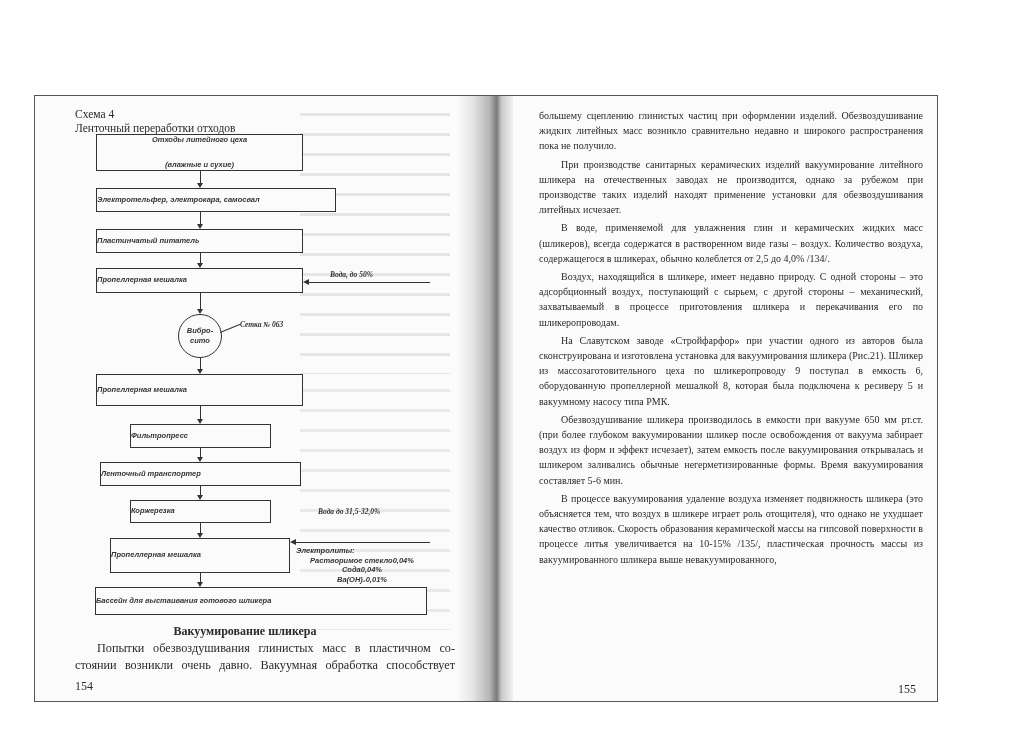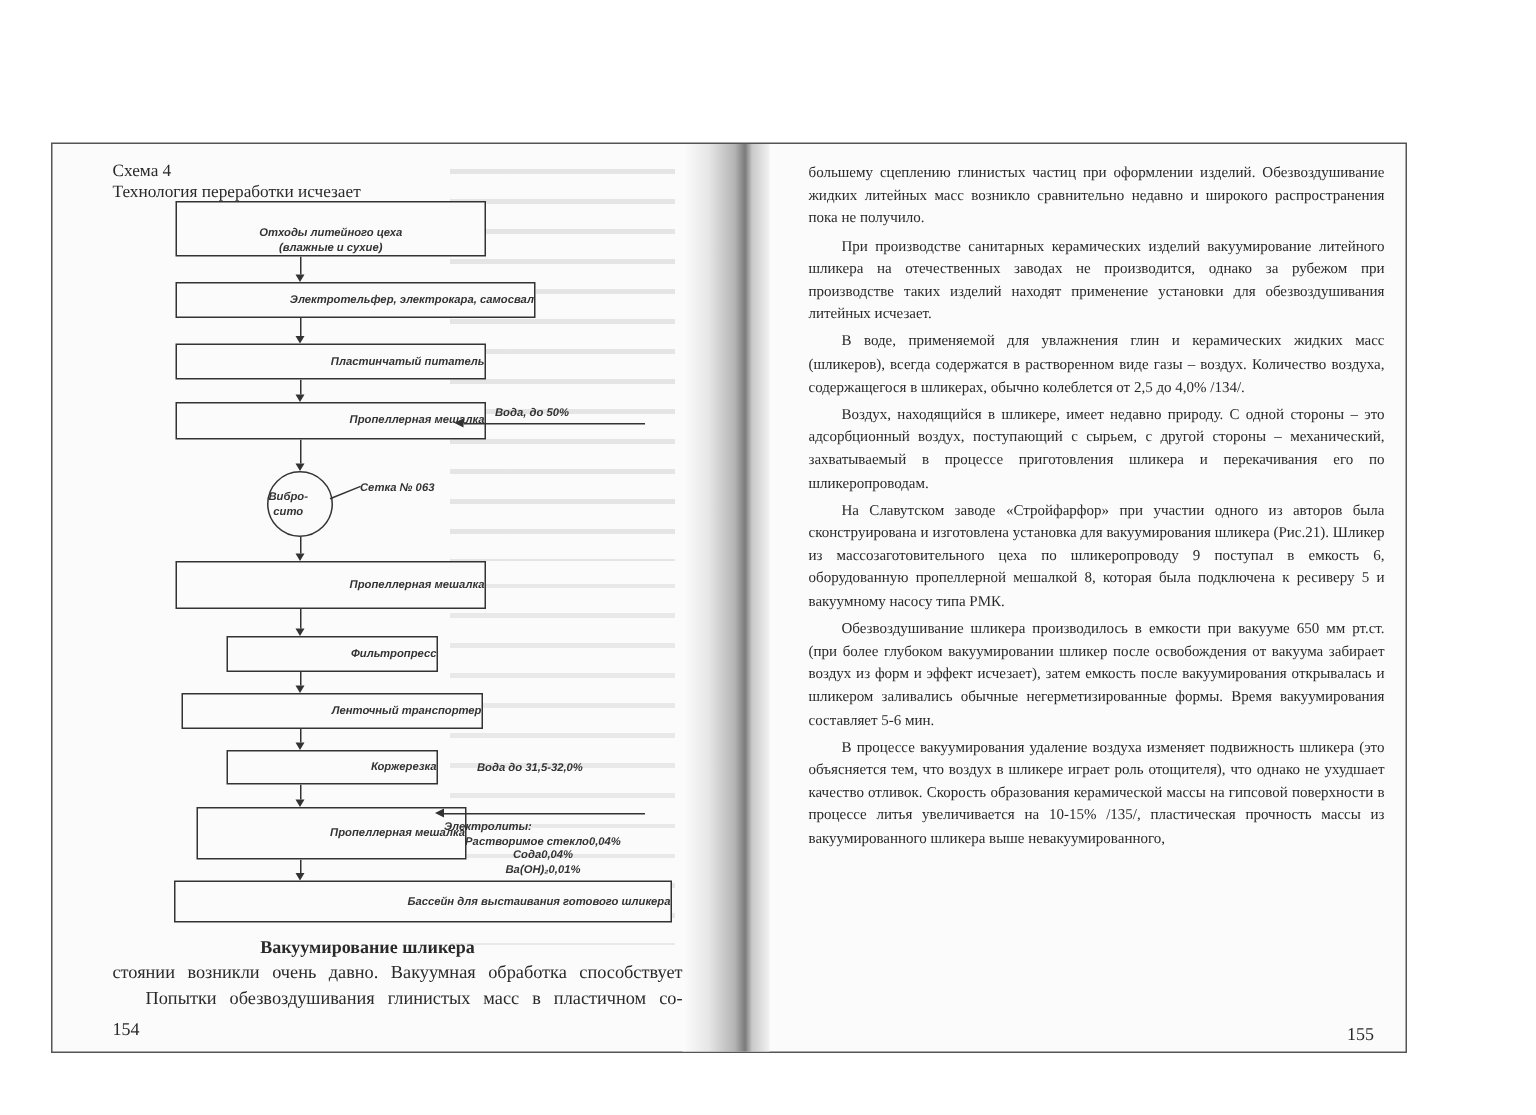--- a/index.html
+++ b/index.html
@@ -7,29 +7,29 @@
   .spread { position:absolute; left:34px; top:95px; width:904px; height:607px; border:1.5px solid #555; background:#fbfbfb; box-sizing:border-box; }
   .gutter { position:absolute; left:455px; top:96px; width:58px; height:605px;
     background:linear-gradient(to right, #fdfdfd 0%, #e6e6e6 30%, #b4b4b4 60%, #7a7a7a 72%, #c9c9c9 80%, #f2f2f2 100%); }
   .ghost { position:absolute; left:300px; top:104px; width:150px; height:270px;
     background:repeating-linear-gradient(to bottom, transparent 0, transparent 9px, rgba(150,150,150,0.22) 9px, rgba(150,150,150,0.22) 12px, transparent 12px, transparent 20px); }
   .ghost2 { position:absolute; left:300px; top:380px; width:150px; height:250px;
     background:repeating-linear-gradient(to bottom, transparent 0, transparent 9px, rgba(150,150,150,0.18) 9px, rgba(150,150,150,0.18) 12px, transparent 12px, transparent 20px); }
   .abs { position:absolute; }
   .schema-label { left:75px; top:108px; font-size:11.5px; }
   .schema-title { left:75px; top:122px; font-size:11.5px; }
-  .box { position:absolute; border:1.4px solid #333; background:#fbfbfb; box-sizing:border-box; display:flex; align-items:center; justify-content:flex-end; text-align:center;
-    font-family:"Liberation Sans", sans-serif; font-style:italic; font-weight:bold; font-size:7.5px; color:#333; line-height:1.35;margin-left:21px; }
+  .box { position:absolute; border:1.4px solid #333; background:#fbfbfb; box-sizing:border-box; display:flex; align-items:center; justify-content:space-between; text-align:center;
+    font-family:"Liberation Sans", sans-serif; font-style:italic; font-weight:bold; font-size:7.5px; color:#333; line-height:1.35; }
   .vline { position:absolute; left:200px; width:1px; background:#333; }
   .arrow-down { position:absolute; left:197px; width:0; height:0; border-left:3.5px solid transparent; border-right:3.5px solid transparent; border-top:5px solid #333; }
   .hline { position:absolute; height:1px; background:#333; }
   .arrow-left { position:absolute; width:0; height:0; border-top:3px solid transparent; border-bottom:3px solid transparent; border-right:6px solid #333; }
-  .note { position:absolute; font-family:Liberation Sans, sans-serif; font-style:italic; font-weight:bold; font-size:7.5px; color:#333; }
+  .note { position:absolute; font-family:Liberation Serif, serif; font-style:italic; font-weight:bold; font-size:7.5px; color:#333; }
   .circle { position:absolute; left:178px; top:314px; width:44px; height:44px; border:1.4px solid #333; border-radius:50%; background:#fbfbfb; box-sizing:border-box;
-    display:flex; align-items:center; text-align:center; font-family:"Liberation Sans", sans-serif; font-style:italic; font-weight:bold; font-size:7.5px; color:#333; line-height:1.3; }
+    display:flex; align-items:center; justify-content:center; text-align:center; font-family:"Liberation Sans", sans-serif; font-style:italic; font-weight:bold; font-size:7.5px; color:#333; line-height:1.3; }
   .leader { position:absolute; left:220px; top:332px; width:22px; height:1px; background:#333; transform:rotate(-22deg); transform-origin:left center; }
   .electro { position:absolute; left:296px; top:546px; width:132px; font-family:"Liberation Sans", sans-serif; font-style:italic; font-weight:bold; font-size:7.5px; color:#333; line-height:9.5px; }
   .electro .row { display:flex; justify-content:center; }
   .heading { position:absolute; left:40px; width:410px; top:624px; text-align:center; font-weight:bold; font-size:12px; }
   .ltext { position:absolute; left:75px; width:380px; top:640px; font-size:12.2px; line-height:17px; text-align:justify; }
   .ltext p { margin:0; text-indent:22px; text-align-last:justify; }
   .pnum-l { position:absolute; left:75px; top:679px; font-size:12px; }
   .rtext { position:absolute; left:539px; width:384px; top:108px; font-size:10px; line-height:15.2px; color:#2a2a2a; }
   .rtext p { margin:0; text-align:justify; }
   .rtext p.ind { text-indent:22px; }
@@ -38,21 +38,21 @@
 </style>
 </head>
 <body>
 
 <div class="spread"></div>
 <div class="ghost"></div>
 <div class="ghost2"></div>
 <div class="gutter"></div>
 
 <div class="abs schema-label">Схема 4</div>
-<div class="abs schema-title">Технология переработки исчезает</div>
+<div class="abs schema-title">Ленточный переработки отходов</div>
 
 <div class="vline" style="top:171px;height:12px"></div>
 <div class="arrow-down" style="top:183px"></div>
 <div class="vline" style="top:212px;height:12px"></div>
 <div class="arrow-down" style="top:224px"></div>
 <div class="vline" style="top:253px;height:10px"></div>
 <div class="arrow-down" style="top:263px"></div>
 <div class="vline" style="top:293px;height:16px"></div>
 <div class="arrow-down" style="top:309px"></div>
 <div class="vline" style="top:358px;height:11px"></div>
@@ -129,22 +129,22 @@
     <span>0,01%</span>
   </div>
 </div>
 
 <div class="box" style="left:95px;top:587px;width:332px;height:28px">
   <span>Бассейн для выстаивания готового шликера</span>
 </div>
 
 <div class="heading">Вакуумирование шликера</div>
 <div class="ltext">
+  <p>Попытки обезвоздушивания глинистых масс в пластичном со-</p>
   <p style="text-indent:0">стоянии возникли очень давно. Вакуумная обработка способствует</p>
-  <p>Попытки обезвоздушивания глинистых масс в пластичном со-</p>
 </div>
 <div class="pnum-l">154</div>
 
 <div class="rtext">
   <p>большему сцеплению глинистых частиц при оформлении изделий. Обезвоздушивание жидких литейных масс возникло сравнительно недавно и широкого распространения пока не получило.</p>
   <p class="ind gap">При производстве санитарных керамических изделий вакуумирование литейного шликера на отечественных заводах не производится, однако за рубежом при производстве таких изделий находят применение установки для обезвоздушивания литейных исчезает.</p>
   <p class="ind gap">В воде, применяемой для увлажнения глин и керамических жидких масс (шликеров), всегда содержатся в растворенном виде газы – воздух. Количество воздуха, содержащегося в шликерах, обычно колеблется от 2,5 до 4,0% /134/.</p>
   <p class="ind gap">Воздух, находящийся в шликере, имеет недавно природу. С одной стороны – это адсорбционный воздух, поступающий с сырьем, с другой стороны – механический, захватываемый в процессе приготовления шликера и перекачивания его по шликеропроводам.</p>
   <p class="ind gap">На Славутском заводе «Стройфарфор» при участии одного из авторов была сконструирована и изготовлена установка для вакуумирования шликера (Рис.21). Шликер из массозаготовительного цеха по шликеропроводу 9 поступал в емкость 6, оборудованную пропеллерной мешалкой 8, которая была подключена к ресиверу 5 и вакуумному насосу типа РМК.</p>
   <p class="ind gap">Обезвоздушивание шликера производилось в емкости при вакууме 650 мм рт.ст. (при более глубоком вакуумировании шликер после освобождения от вакуума забирает воздух из форм и эффект исчезает), затем емкость после вакуумирования открывалась и шликером заливались обычные негерметизированные формы. Время вакуумирования составляет 5-6 мин.</p>

